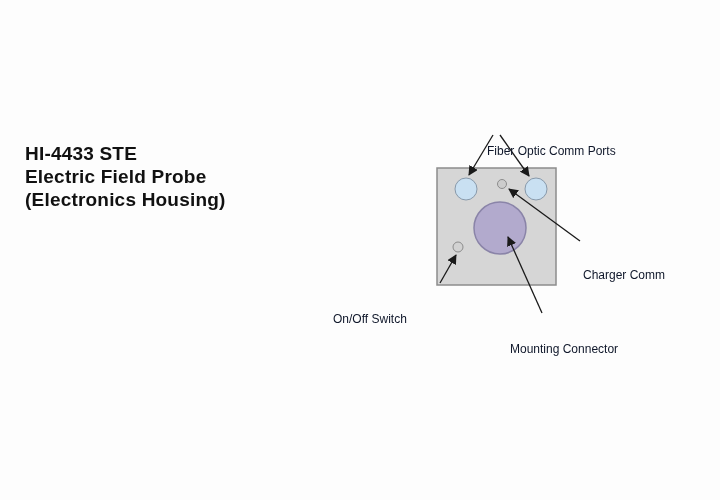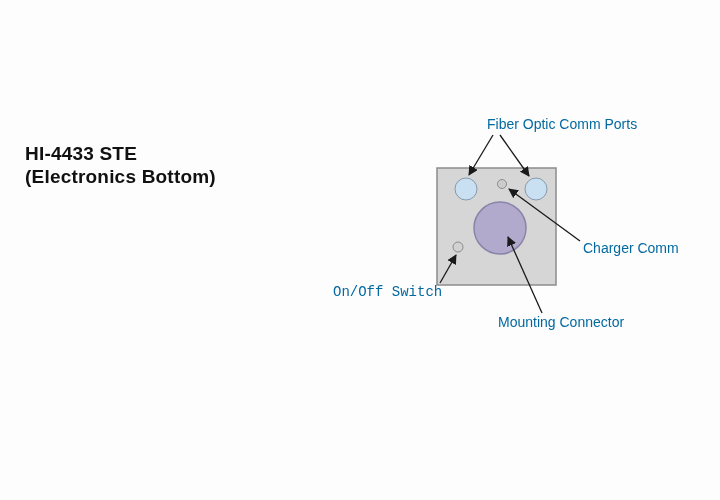--- a/index.html
+++ b/index.html
@@ -20,38 +20,40 @@
     left: 25px;
     top: 142px;
     font-size: 19px;
     font-weight: bold;
     color: #111111;
     line-height: 23px;
     letter-spacing: 0.2px;
   }
   .callout-label {
     position: absolute;
-    font-size: 14px;
-    color: #0369a1;
+    font-size: 12px;
+    color: #0f172a;
     white-space: nowrap;
+    margin-top: 28px;
   }
   .diagram-svg {
     position: absolute;
     left: 0;
     top: 0;
   }
 </style>
 </head>
 <body>
 
 <div class="canvas">
 
   <div class="title-block">
     <div>HI-4433 STE</div>
-    <div>(Electronics Bottom)</div>
+    <div>Electric Field Probe</div>
+    <div>(Electronics Housing)</div>
   </div>
 
   <svg class="diagram-svg" width="720" height="500" viewBox="0 0 720 500">
     <defs>
       <marker id="arrowhead" viewBox="0 0 10 10" refX="9" refY="5" markerWidth="7.5" markerHeight="7.5" orient="auto-start-reverse">
         <path d="M0,0 L10,5 L0,10 z" fill="#1a1a1a"></path>
       </marker>
     </defs>
 
     <rect x="437" y="168" width="119" height="117" stroke="#8c8c8c" stroke-width="1.5" fill="#d6d6d6"></rect>
@@ -69,17 +71,17 @@
     <line x1="500" y1="135" x2="529" y2="176" stroke-width="1.3" marker-end="url(#arrowhead)" stroke="#1a1a1a"></line>
     <line x1="580" y1="241" x2="509" y2="189" stroke-width="1.3" marker-end="url(#arrowhead)" stroke="#1a1a1a"></line>
     <line x1="440" y1="283" x2="456" y2="255" stroke-width="1.3" marker-end="url(#arrowhead)" stroke="#1a1a1a"></line>
     <line x1="542" y1="313" x2="508" y2="237" stroke-width="1.3" marker-end="url(#arrowhead)" stroke="#1a1a1a"></line>
   </svg>
 
   <span class="callout-label" style="left:487px; top:116px;">Fiber Optic Comm Ports</span>
 
   <span class="callout-label" style="left:583px; top:240px;">Charger Comm</span>
 
-  <span class="callout-label" style="left:333px; top:284px;font-family:Liberation Mono, monospace;">On/Off Switch</span>
+  <span class="callout-label" style="left:333px; top:284px;">On/Off Switch</span>
 
-  <span class="callout-label" style="left:498px; top:314px;">Mounting Connector</span>
+  <span class="callout-label" style="left:510px; top:314px;">Mounting Connector</span>
 
 </div>
 
 </body></html>

